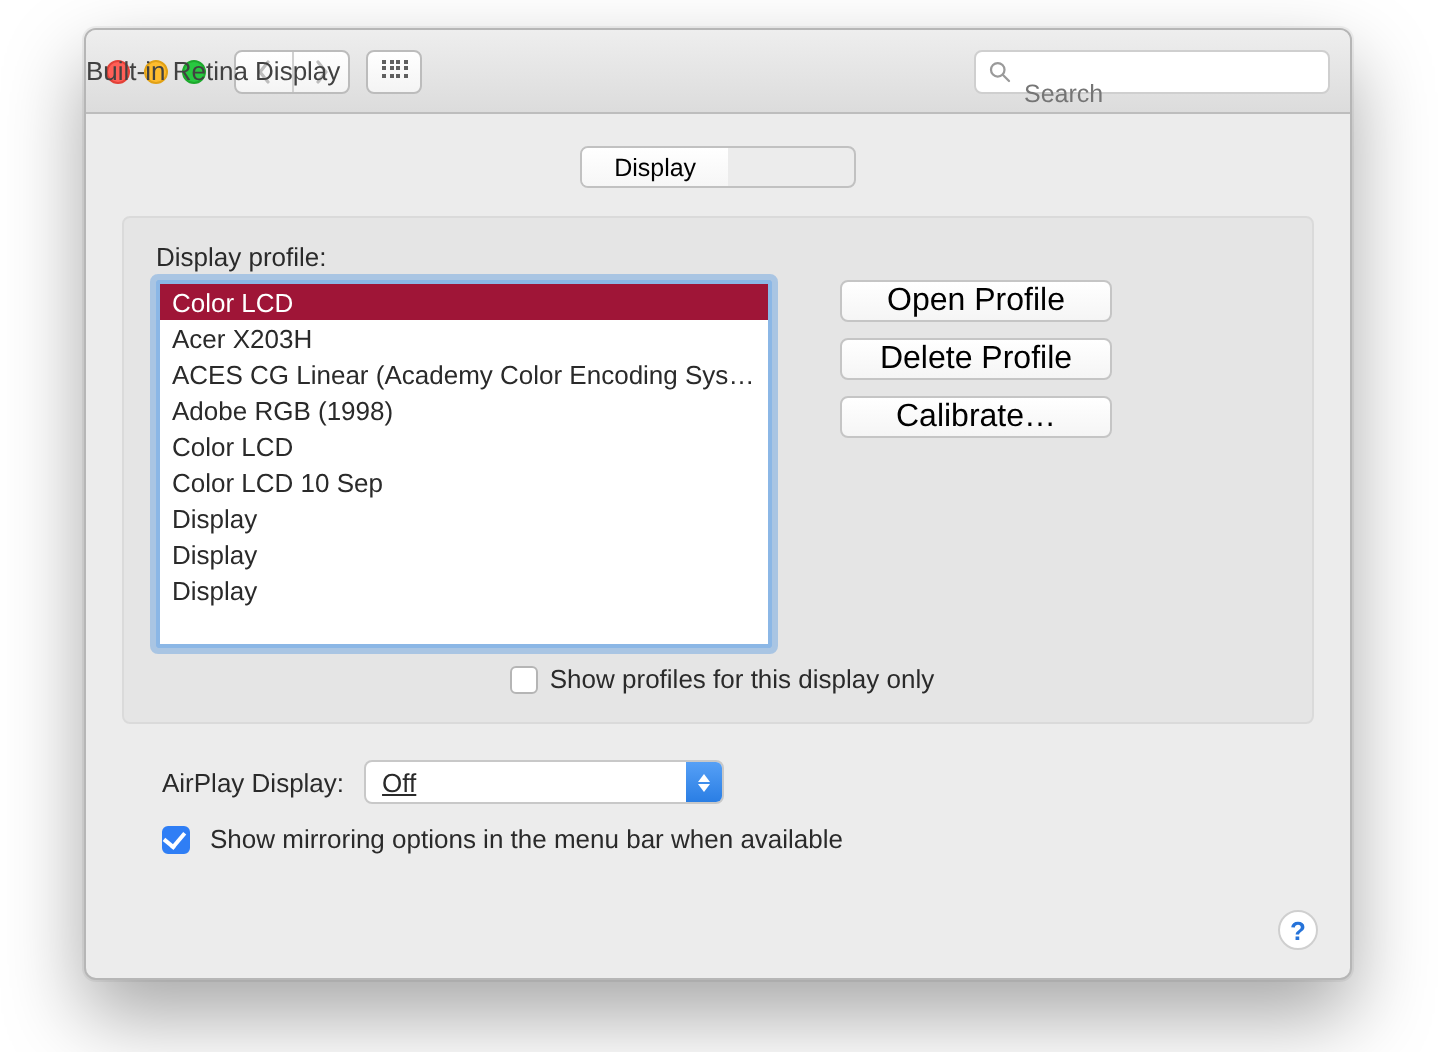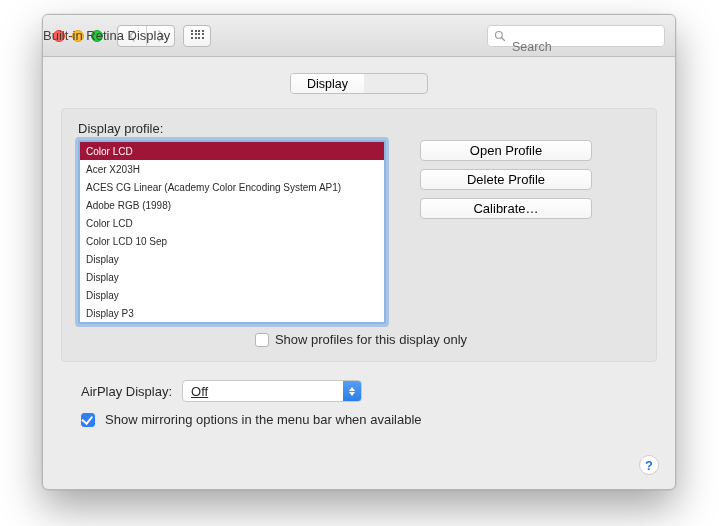--- a/index.html
+++ b/index.html
@@ -111,34 +111,34 @@
   .panel-label { font-size:13px; margin-bottom:4px; }
   .panel-body { display:flex; gap:34px; align-items:flex-start; }
   .profile-list {
     width:308px; height:184px;
     background:#ffffff;
     border:2px solid #8bb7e6;
     outline:3px solid rgba(121,171,226,0.55);
     outline-offset:0;
     border-radius:1px;
     overflow:hidden;
-    font-size:10px;
+    font-size:13px;
   }
   .profile-list div {
     padding:2px 6px 2px 6px; height:18px; line-height:15px;
     white-space:nowrap; overflow:hidden; text-overflow:ellipsis;
     cursor:default;
   }
   .profile-list div.sel { background:#9f1537; color:#fff; }
   .side-btns { display:flex; flex-direction:column; gap:8px; padding-top:0px;}
   .mac-btn {
-    width:172px; height:21px;
+    width:136px; height:21px;
     border:1px solid #c5c5c5; border-radius:4px;
     background:linear-gradient(#ffffff,#f5f5f5);
-    font-size:13px; cursor:default;
+    font-size:16px; cursor:default;
   }
   .check-row { display:flex; align-items:center; gap:6px; margin-top:8px; padding-left:4px;justify-content:center;}
   .check {
     width:14px; height:14px; border:1px solid #b5b5b5;
     border-radius:3px; background:#fff; display:flex;
     align-items:center; justify-content:center; flex-shrink:0;
   }
   .check.checked { background:#2f7ef5; border-color:#2f7ef5;}
   .check.checked::after {
     content:""; width:8px; height:5px;
@@ -242,21 +242,20 @@
         <div class="profile-list" id="profile-list">
             <div class="sel">Color LCD</div>
             <div>Acer X203H</div>
             <div>ACES CG Linear (Academy Color Encoding System AP1)</div>
             <div>Adobe RGB (1998)</div>
             <div>Color LCD</div>
             <div>Color LCD 10 Sep</div>
             <div>Display</div>
             <div>Display</div>
             <div>Display</div>
-            <div>Display P3</div>
           </div>
         <div class="side-btns">
           <button class="mac-btn">Open Profile</button>
           <button class="mac-btn">Delete Profile</button>
           <button class="mac-btn">Calibrate…</button>
         </div>
       </div>
       <div class="check-row">
         <span class="check"></span>
         <span>Show profiles for this display only</span>

